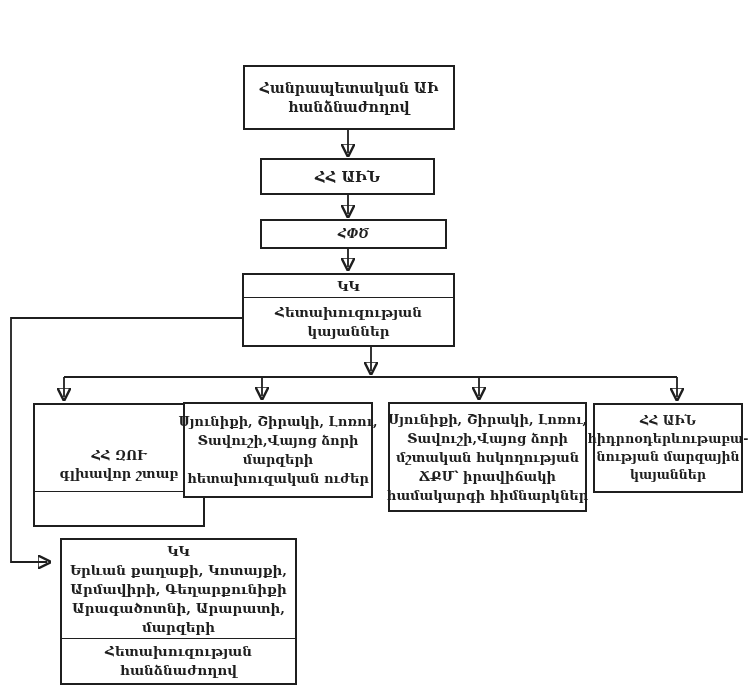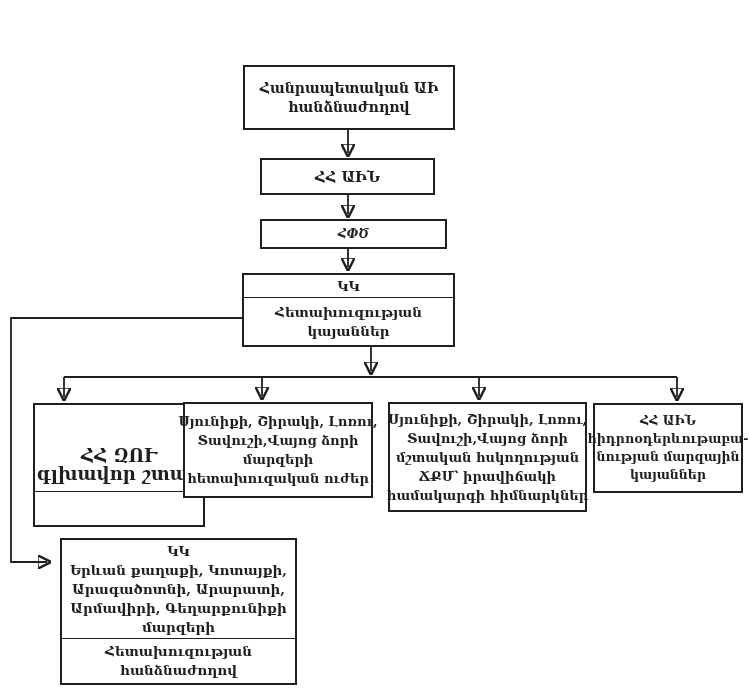--- a/index.html
+++ b/index.html
@@ -46,21 +46,21 @@
     flex: 0 0 auto;
     border-bottom: 1.6px solid var(--ink);
     align-items: center;
   }
   
   #n-top    { left:243px; top:65px;  width:212px; height:65px;  font-size:14px; }
   #n-mes    { left:260px; top:158px; width:175px; height:37px;  font-size:14.5px; }
   #n-hpts   { left:260px; top:219px; width:187px; height:30px;  font-size:12px;font-style:italic; }
   #n-kk     { left:242px; top:273px; width:213px; height:74px;  font-size:13.5px; }
   #n-kk .sec-top { height:23px; }
-  #n-zu     { left:33px;  top:403px; width:172px; height:124px; font-size:18px; line-height:18px;gap:28px; }
+  #n-zu     { left:33px;  top:403px; width:172px; height:124px; font-size:13px; line-height:18px;gap:28px; }
   #n-zu .sec-top { height:54px; }
   #n-recon  { left:183px; top:402px; width:190px; height:96px; }
   #n-mon    { left:388px; top:402px; width:199px; height:110px; }
   #n-hydro  { left:593px; top:403px; width:150px; height:90px; font-size:12.5px; line-height:18px; }
   #n-rcc    { left:60px;  top:538px; width:237px; height:147px; font-size:13.5px; }
   #n-rcc .sec-top { height:99px; }
   #wires path { stroke: var(--ink); stroke-width: 1.8; fill: none; }
 </style>
 </head>
 <body>
@@ -134,22 +134,22 @@
     <span class="ln">ՀՀ ԱԻՆ</span>
     <span class="ln">հիդրոօդերևութաբա-</span>
     <span class="ln">նության մարզային</span>
     <span class="ln">կայաններ</span>
   </div>
 
   <div class="node" id="n-rcc">
     <div class="sec sec-top">
       <span class="ln">ԿԿ</span>
       <span class="ln">Երևան քաղաքի, Կոտայքի,</span>
+      <span class="ln">Արմավիրի, Գեղարքունիքի</span>
       <span class="ln">Արագածոտնի, Արարատի,</span>
-      <span class="ln">Արմավիրի, Գեղարքունիքի</span>
       <span class="ln">մարզերի</span>
     </div>
     <div class="sec">
       <span class="ln">Հետախուզության</span>
       <span class="ln">հանձնաժողով</span>
     </div>
   </div>
 
 </div>
 

